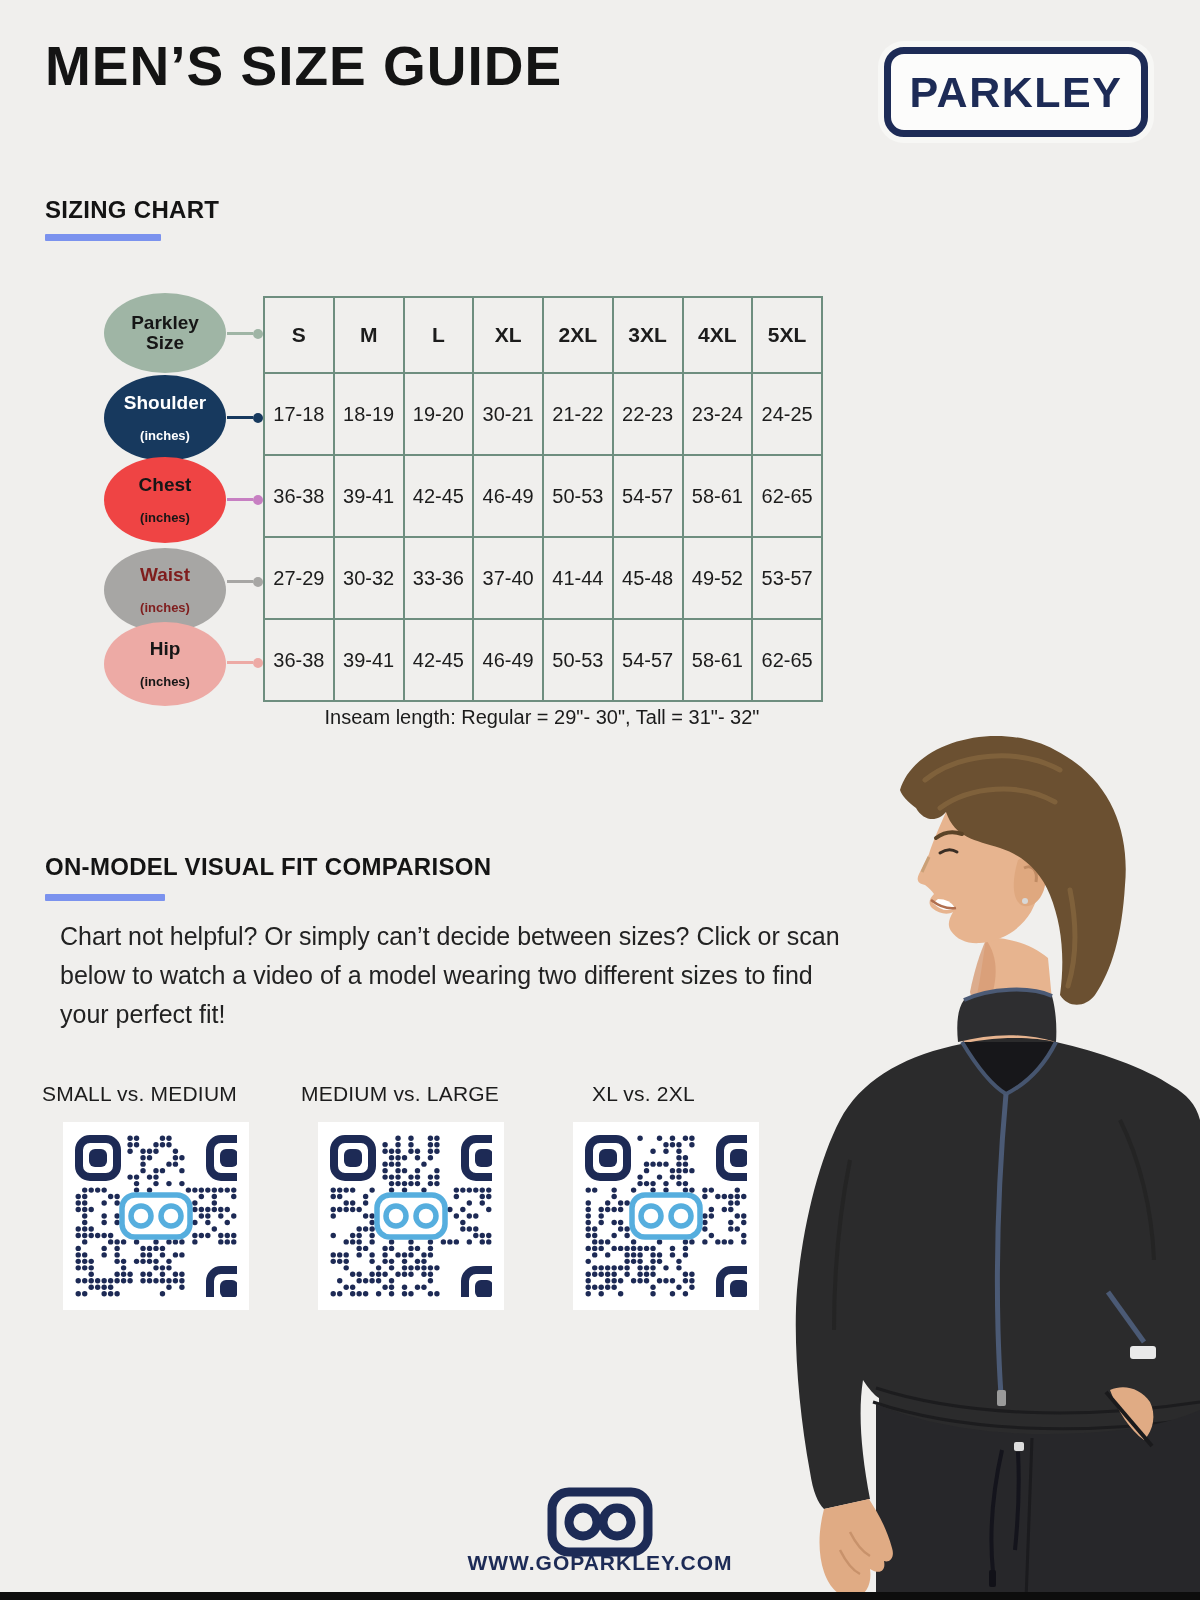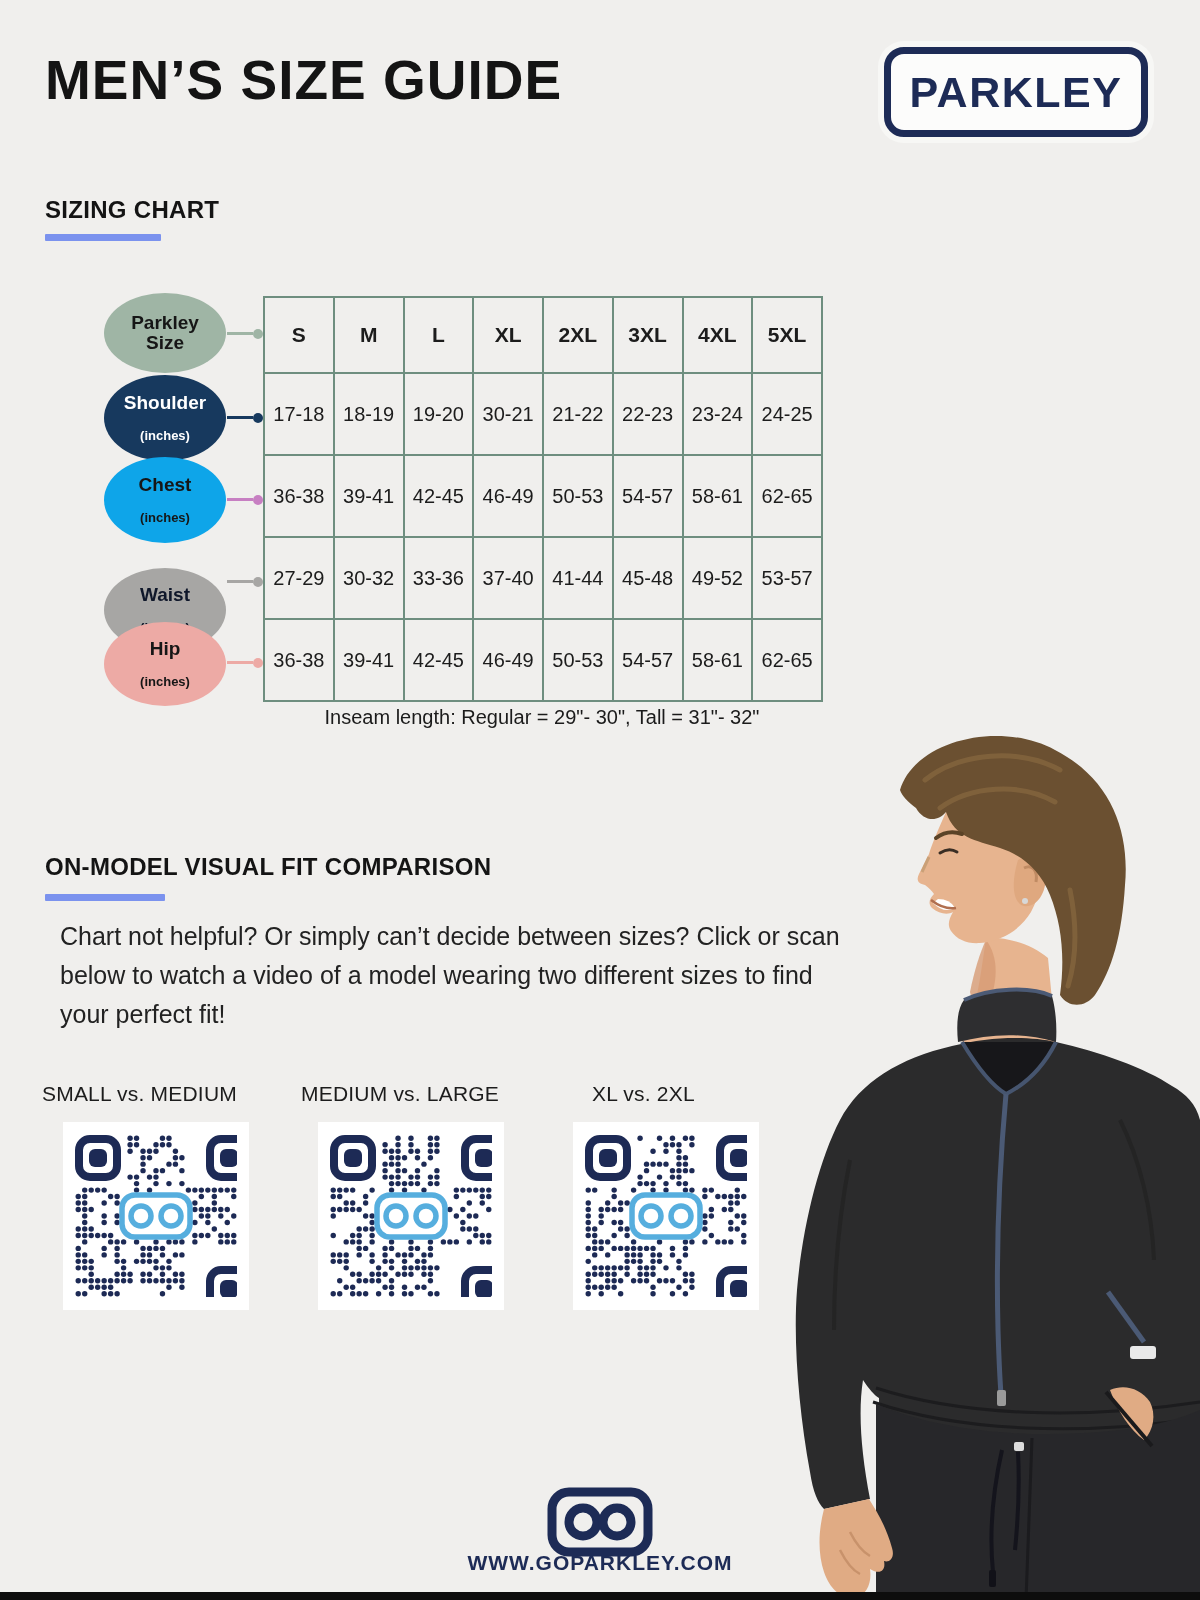--- a/index.html
+++ b/index.html
@@ -2,21 +2,21 @@
 <html><head>
 <meta charset="utf-8">
 <style>
   html,body{margin:0;padding:0;}
   body{
     width:1200px;height:1600px;position:relative;overflow:hidden;
     background:#f0efed;font-family:"Liberation Sans",sans-serif;color:#1a1a1a;
   }
   .abs{position:absolute;}
   
-  .title{left:45px;top:48px;font-size:55px;font-weight:800;letter-spacing:1px;color:#141414;}
+  .title{left:45px;top:34px;font-size:55px;font-weight:800;letter-spacing:1px;color:#141414;}
   .logo-box{left:884px;top:47px;width:250px;height:76px;border:7px solid #1d2b56;border-radius:20px;
     background:#fcfcfb;box-shadow:0 0 0 6px #f7f7f5;display:flex;align-items:center;justify-content:center;}
   .logo-text{font-size:43px;font-weight:800;color:#1d2b56;letter-spacing:1.5px;}
   
   .section-heading{font-size:24px;font-weight:800;color:#141414;letter-spacing:.3px;}
   .underline{height:7px;background:#7b92ee;border-radius:1px;}
   
   .size-table{left:263px;top:296px;width:558px;display:grid;
     grid-template-columns:repeat(8,1fr);grid-template-rows:76px 82px 82px 82px 82px;
     border-top:2px solid #6e8e7f;border-left:2px solid #6e8e7f;}
@@ -97,25 +97,25 @@
   </div>
 
 <div class="abs oval" style="top: 293px; height: 80px; background: rgb(159, 181, 165); color: rgb(22, 22, 22);">
   <span class="lbl">Parkley</span>
   <span class="lbl">Size</span>
 </div>
 <div class="abs oval" style="top: 375px; height: 86px; background: rgb(23, 57, 94); color: rgb(255, 255, 255);">
   <span class="lbl">Shoulder</span>
   <span class="sub">(inches)</span>
 </div>
-<div class="abs oval" style="top: 457px; height: 86px; background: #0ea5e9; color: rgb(22, 22, 22);">
+<div class="abs oval" style="top: 457px; height: 86px; background: #ef4444; color: rgb(22, 22, 22);">
   <span class="lbl">Chest</span>
   <span class="sub">(inches)</span>
 </div>
-<div class="abs oval" style="top: 568px; height: 84px; background: rgb(167, 166, 164); color: #0f172a;">
+<div class="abs oval" style="top: 548px; height: 84px; background: rgb(167, 166, 164); color: #7f1d1d;">
   <span class="lbl">Waist</span>
   <span class="sub">(inches)</span>
 </div>
 <div class="abs oval" style="top: 622px; height: 84px; background: rgb(237, 170, 165); color: rgb(22, 22, 22);">
   <span class="lbl">Hip</span>
   <span class="sub">(inches)</span>
 </div>
 <div class="abs connector" style="top: 332px; background: rgb(159, 181, 165);"></div>
 <div class="abs connector" style="top: 416px; background: rgb(23, 57, 94);"></div>
 <div class="abs connector" style="top: 498px; background: rgb(199, 127, 194);"></div>

